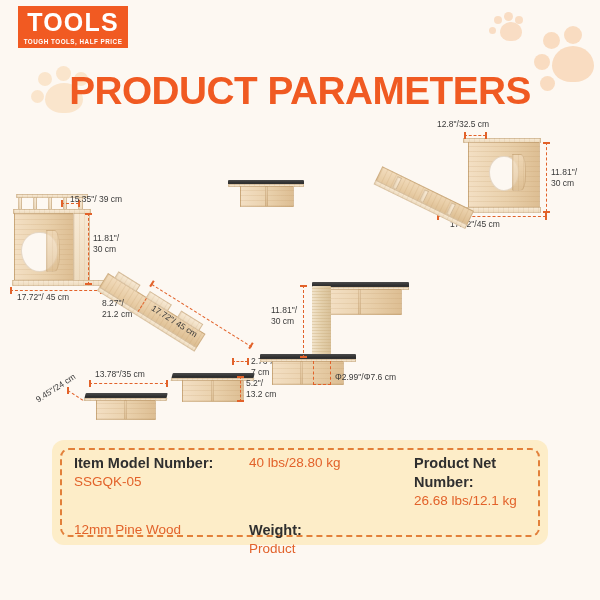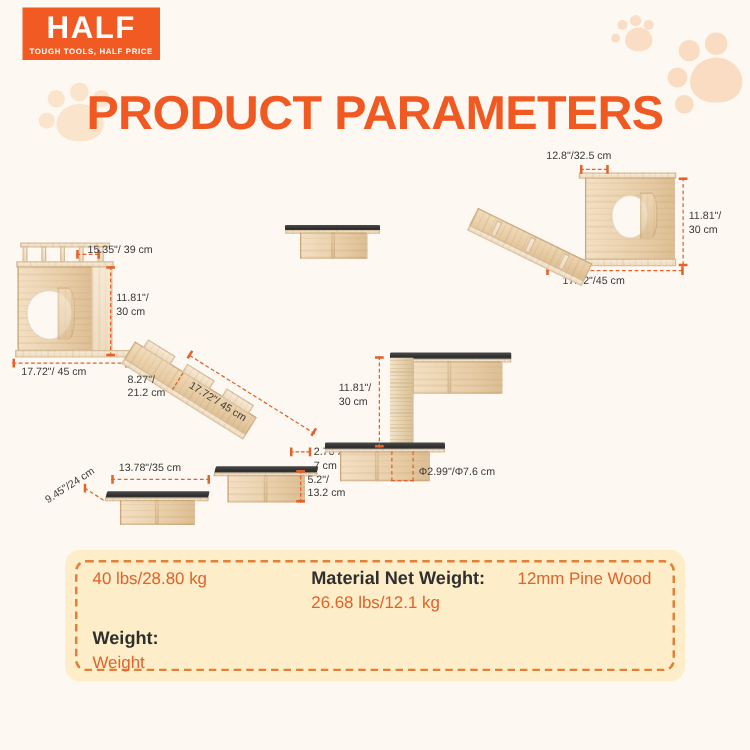--- a/index.html
+++ b/index.html
@@ -141,21 +141,21 @@
 
 <div class="paw" style="left:533px;top:18px;width:72px;height:70px;">
   <div class="pad" style="left:19px;top:28px;width:42px;height:36px;background:#f9dcc1;"></div>
   <div class="toe" style="left:10px;top:14px;width:17px;height:17px;background:#f9dcc1;"></div>
   <div class="toe" style="left:31px;top:8px;width:18px;height:18px;background:#f9dcc1;"></div>
   <div class="toe" style="left:1px;top:36px;width:16px;height:16px;background:#f9dcc1;"></div>
   <div class="toe" style="left:7px;top:58px;width:15px;height:15px;background:#f9dcc1;"></div>
 </div>
 
 <div id="logo">
-  <div class="wordmark">HALF</div>
+  <div class="wordmark">TOOLS</div>
   <div class="tagline">TOUGH TOOLS, HALF PRICE</div>
 </div>
 
 <div id="title">PRODUCT PARAMETERS</div>
 
 <div id="diagram">
 
   <div>
     <div class="wood light" style="left:463px;top:20px;width:78px;height:5px;"></div>
     <div class="wood vgrain" style="left:468px;top:24px;width:72px;height:66px;"></div>
@@ -305,28 +305,32 @@
   <div class="cap h" style="left:237px;top:282px;"></div>
   <div class="dimtxt" style="left:246px;top:260px;">5.2"/
 13.2 cm</div>
 
 </div>
 
 <div id="specbox">
   <div id="specinner"></div>
   <div class="specgrid">
     <div>
+      <div class="speclabel">Item Model Number:</div>
+      <div class="specvalue">SSGQK-05</div>
+    </div>
+    <div>
       <div class="specvalue">40 lbs/28.80 kg</div>
     </div>
     <div>
-      <div class="speclabel">Material Net Weight:</div>
+      <div class="speclabel">Product Net Number:</div>
       <div class="specvalue">26.68 lbs/12.1 kg</div>
     </div>
     <div>
       <div class="specvalue">12mm Pine Wood</div>
     </div>
     <div>
       <div class="speclabel">Weight:</div>
-      <div class="specvalue">Weight</div>
+      <div class="specvalue">Product</div>
     </div>
     <div></div>
   </div>
 </div>
 
 </body></html>

